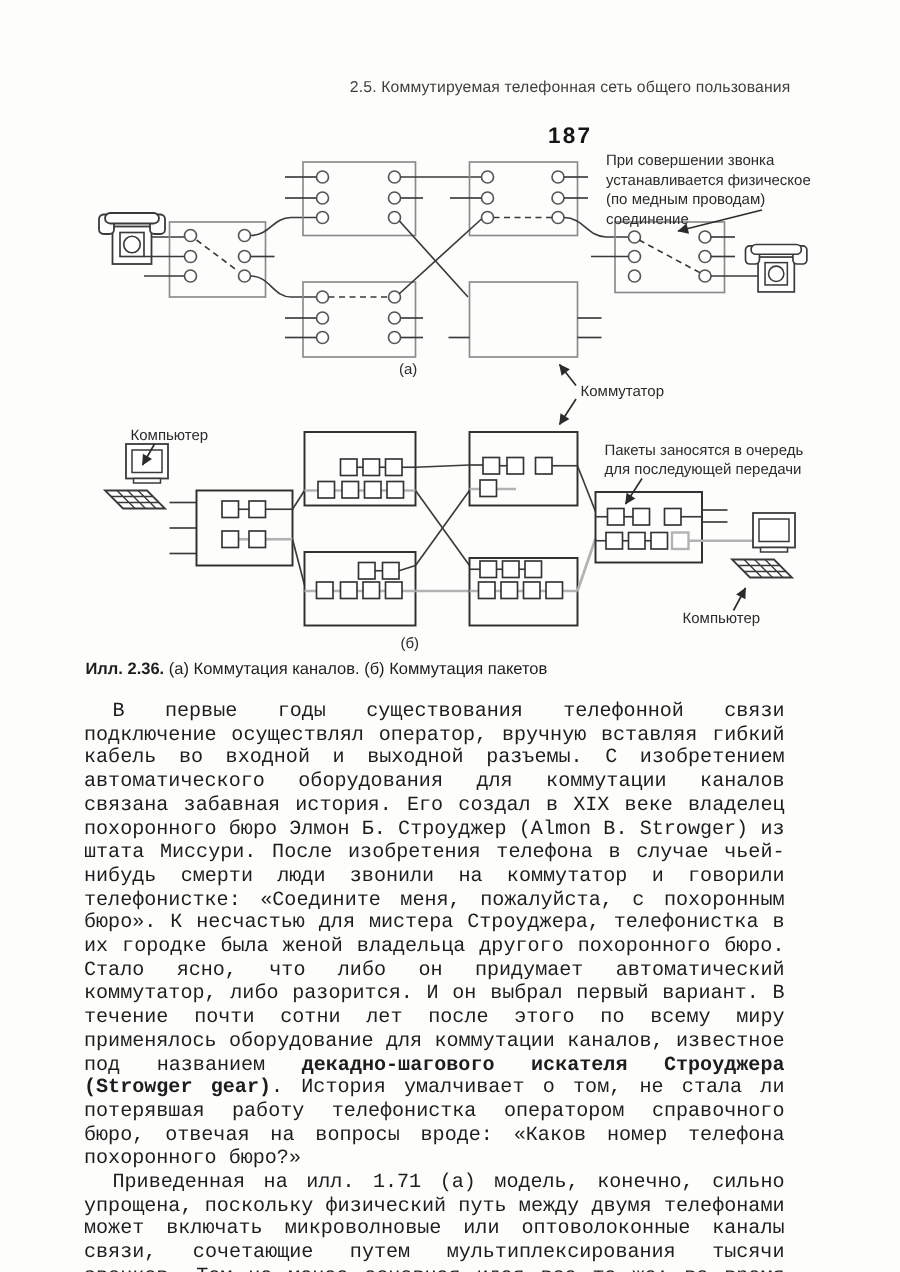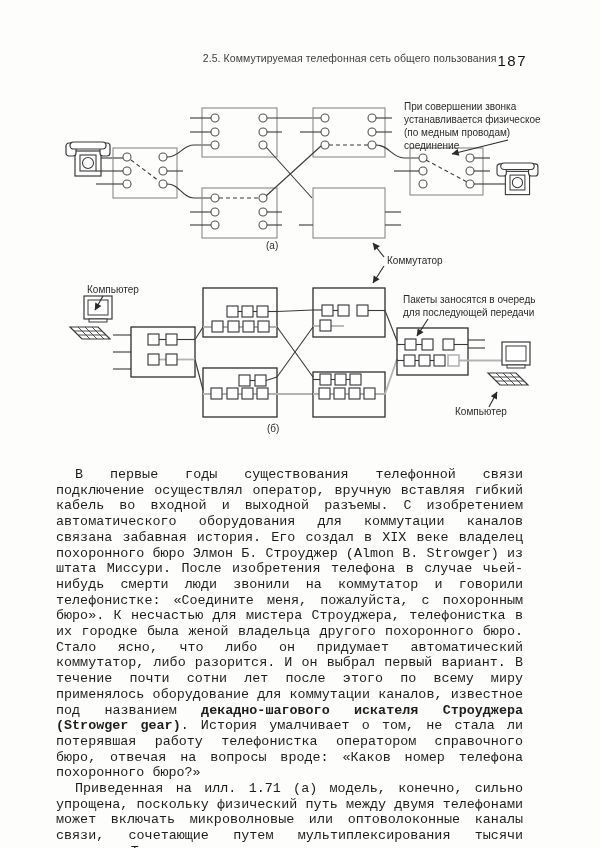--- a/index.html
+++ b/index.html
@@ -1,20 +1,20 @@
 <!DOCTYPE html>
 <html><head>
 <meta charset="utf-8">
 <style>
   html,body{margin:0;padding:0;background:#e8e8e8;}
   .page{position:relative;width:600px;height:848px;background:#fdfdfc;margin:0 auto;overflow:hidden;
         font-family:"Liberation Sans",sans-serif;}
-  .runhead{position:absolute;top:52px;right:73px;display:flex;align-items:flex-start;gap:1px;}
+  .runhead{position:absolute;top:52px;right:73px;display:flex;align-items:center;gap:18px;flex-direction:column;}
   .runhead .sect{font-size:10.5px;color:#3f3f3f;letter-spacing:.1px;}
-  .runhead .pnum{font-size:15px;font-weight:normal;color:#161616;letter-spacing:1.5px;}
+  .runhead .pnum{font-size:15px;font-weight:bold;color:#161616;letter-spacing:1.5px;}
   svg.fig{position:absolute;top:100px;left:0;}
   svg.fig text{font-family:"Liberation Sans",sans-serif;font-size:10px;fill:#2b2b2b;}
   .caption{position:absolute;top:440px;left:57px;font-size:11px;color:#1d1d1d;}
   .caption b{font-weight:bold;}
   .bodytext{position:absolute;top:467px;left:56px;width:467px;
             font-family:Liberation Mono, monospace;font-size:13.4px;line-height:15.7px;
             color:#1d1d1d;text-align:justify;}
   .bodytext p{margin:0;text-indent:19px;}
   .bodytext b{font-weight:bold;}
 </style>
@@ -281,19 +281,23 @@
 
     <g>
       <text x="403" y="303">Пакеты заносятся в очередь</text>
       <text x="403" y="316">для последующей передачи</text>
       <line x1="428" y1="319" x2="417" y2="336" stroke="#2b2b2b" stroke-width="1.1" marker-end="url(#arrowhead)"></line>
     </g>
 
     <text x="267" y="432">(б)</text>
   </svg>
 
+  <div class="caption">
+    <b>Илл. 2.36.</b>
+    <span>(а) Коммутация каналов. (б) Коммутация пакетов</span>
+  </div>
 
   <div class="bodytext">
     <p><span>В первые годы существования телефонной связи подключение осуществлял оператор, вручную вставляя гибкий кабель во входной и выходной разъемы. С изобретением автоматического оборудования для коммутации каналов связана забавная история. Его создал в XIX веке владелец похоронного бюро Элмон Б. Строуджер (Almon B. Strowger) из штата Миссури. После изобретения телефона в случае чьей-нибудь смерти люди звонили на коммутатор и говорили телефонистке: «Соедините меня, пожалуйста, с похоронным бюро». К несчастью для мистера Строуджера, телефонистка в их городке была женой владельца другого похоронного бюро. Стало ясно, что либо он придумает автоматический коммутатор, либо разорится. И он выбрал первый вариант. В течение почти сотни лет после этого по всему миру применялось оборудование для коммутации каналов, известное под названием </span><b>декадно-шагового искателя Строуджера (Strowger gear)</b><span>. История умалчивает о том, не стала ли потерявшая работу телефонистка оператором справочного бюро, отвечая на вопросы вроде: «Каков номер телефона похоронного бюро?»</span></p>
     <p>Приведенная на илл. 1.71 (а) модель, конечно, сильно упрощена, поскольку физический путь между двумя телефонами может включать микроволновые или оптоволоконные каналы связи, сочетающие путем мультиплексирования тысячи звонков. Тем не менее основная идея все та же: во время звонка устанавливается</p>
   </div>
 
 </div>
 
 </body></html>

